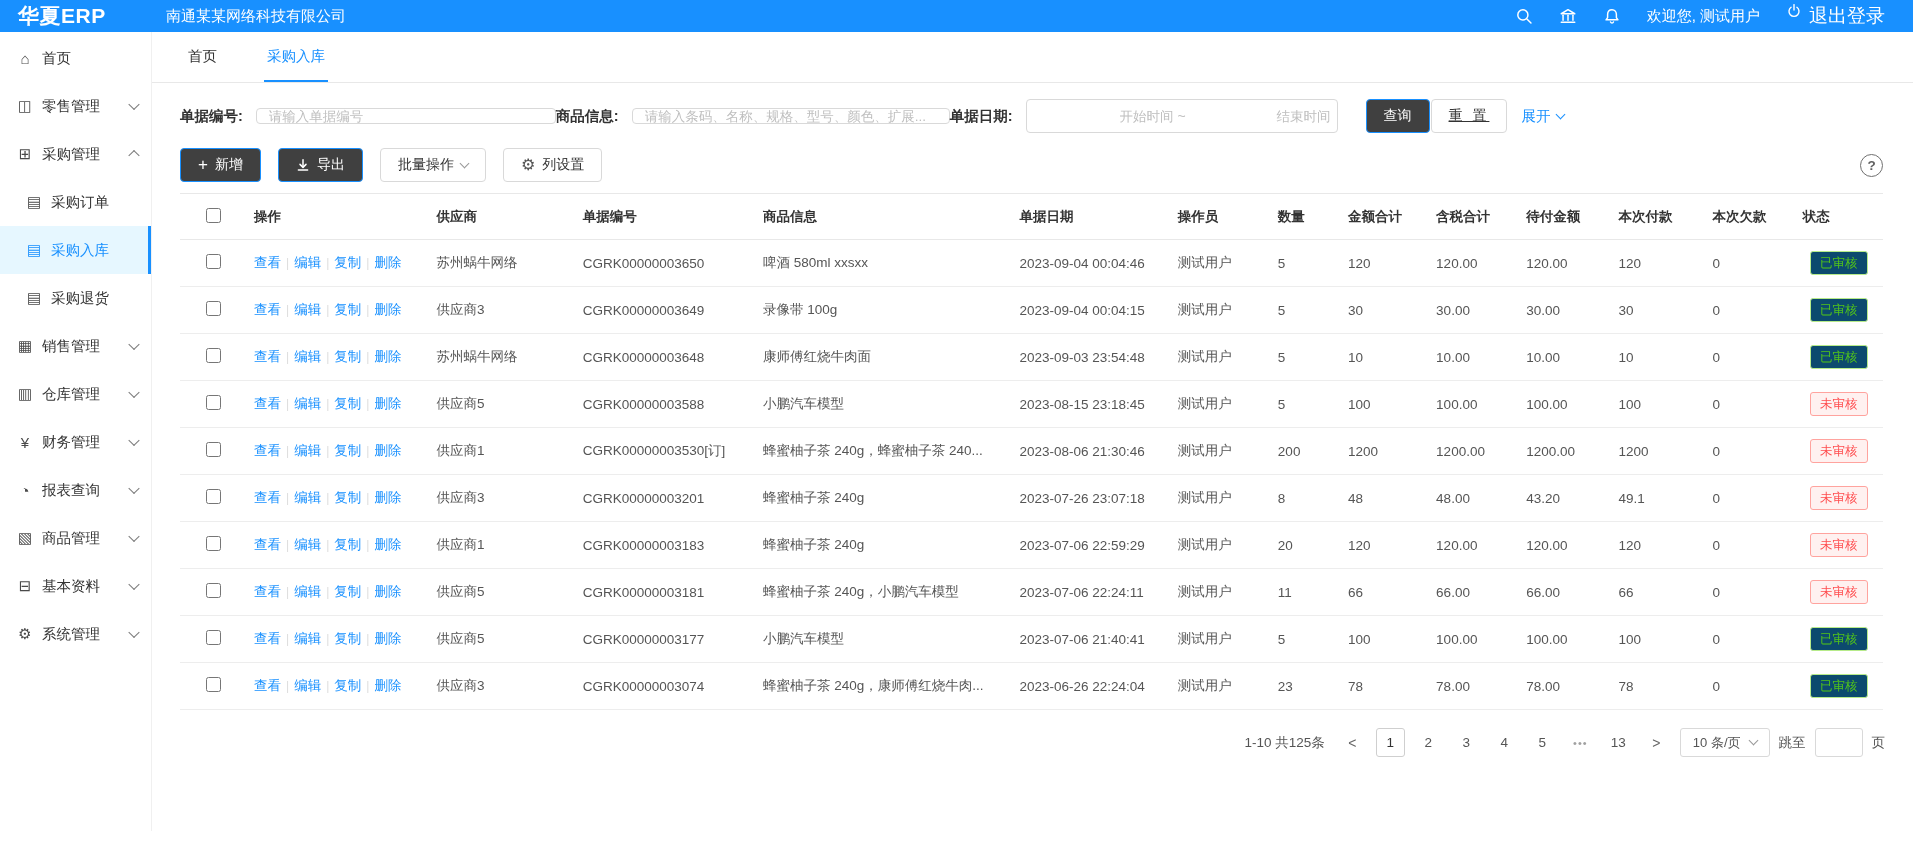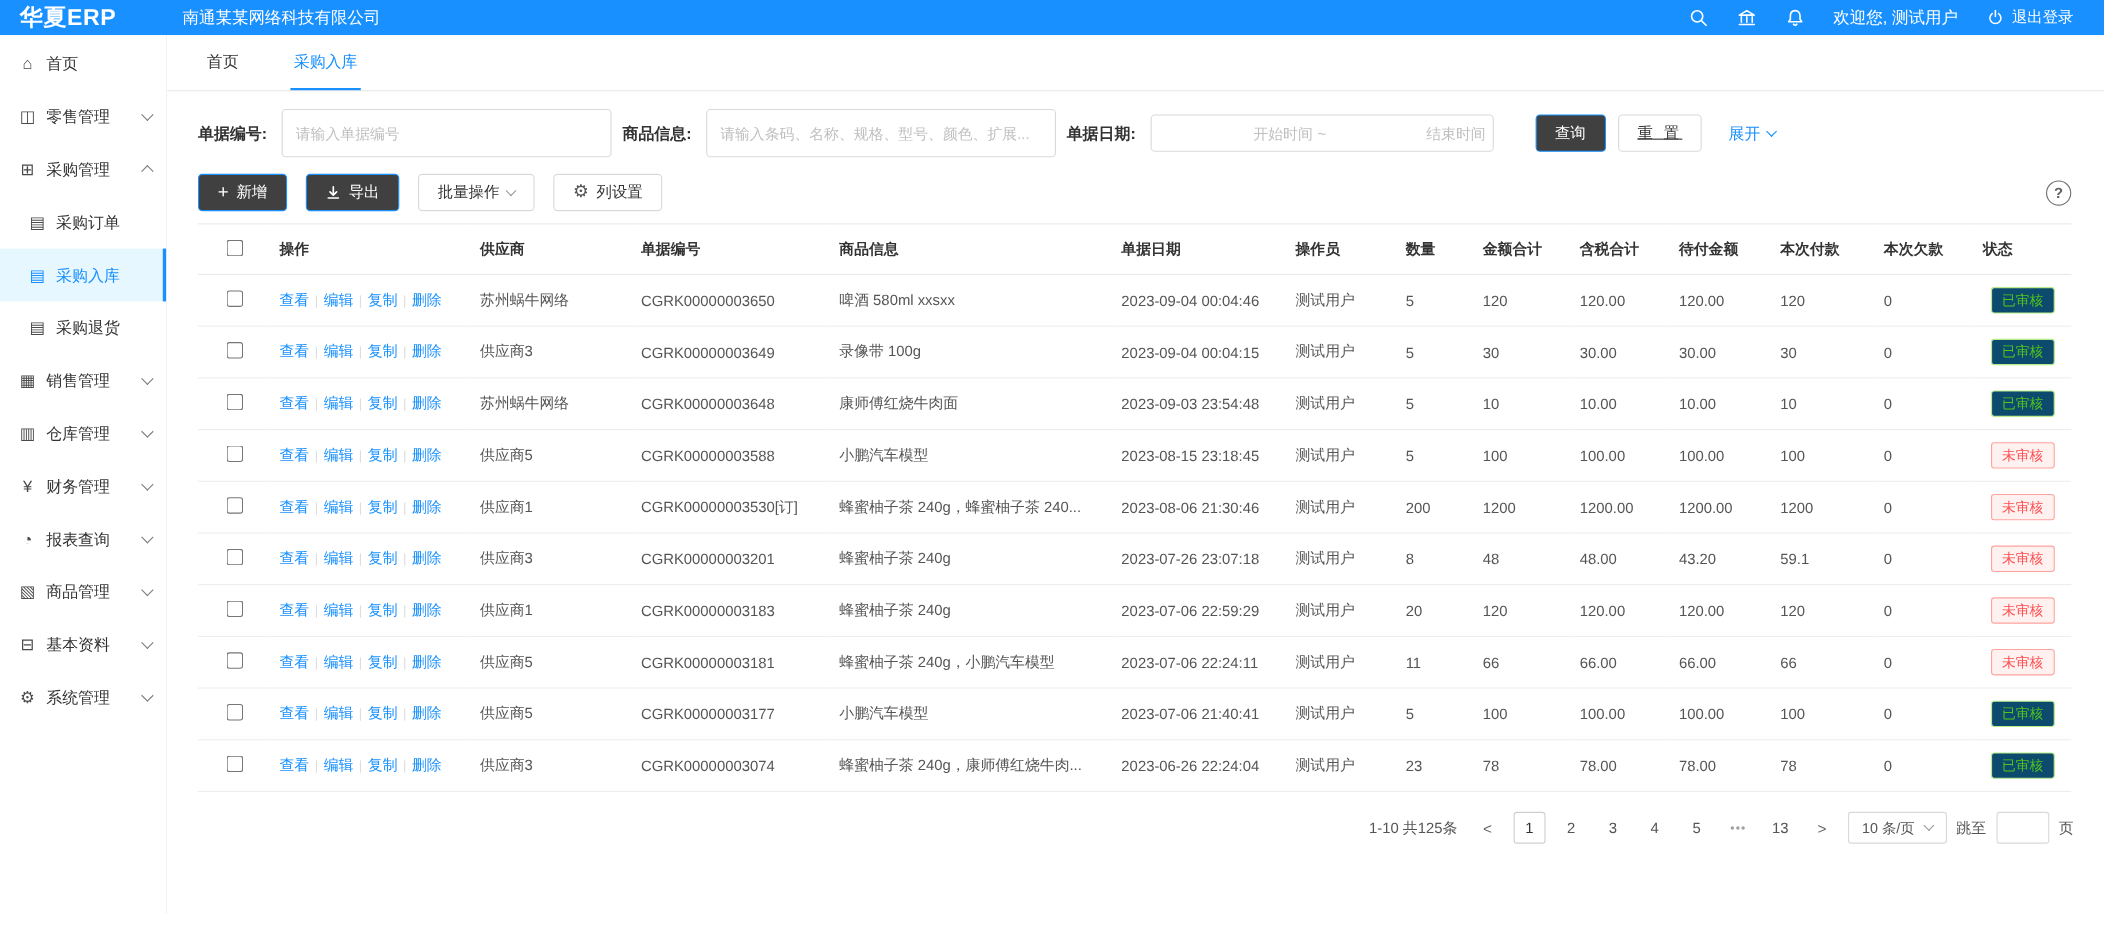--- a/index.html
+++ b/index.html
@@ -7,21 +7,21 @@
   body { font-family:"Liberation Sans","DejaVu Sans",sans-serif; font-size:14px; color:#333; background:#fff; overflow:hidden; }
 
   
   .topbar { height:32px; background:#1890ff; display:flex; align-items:center; color:#fff; }
   .logo { width:152px; padding-left:18px; font-size:21px; font-weight:bold; letter-spacing:.5px; flex-shrink:0; }
   .company { font-size:15px; margin-left:14px; }
   .topbar-right { margin-left:auto; display:flex; align-items:center; gap:26px; padding-right:28px; }
   .tb-icon { display:inline-flex; cursor:pointer; }
   .tb-icon svg { width:18px; height:18px; stroke:#fff; fill:none; stroke-width:1.3; stroke-linecap:round; stroke-linejoin:round; }
   .welcome { font-size:15px; }
-  .logout { display:inline-flex; align-items:center; gap:7px; cursor:pointer; font-size:14px; }
+  .logout { display:inline-flex; gap:7px; cursor:pointer; font-size:19px; }
   .logout svg { width:16px; height:16px; stroke:#fff; fill:none; stroke-width:1.4; stroke-linecap:round; }
 
   
   .layout { display:flex; height:799px; }
   .sidebar { width:152px; flex-shrink:0; border-right:1px solid #f0f0f0; padding-top:2px; background:#fff; }
   .menu-item { position:relative; display:flex; align-items:center; height:48px; padding-left:16px; font-size:14.5px; color:#333; cursor:pointer; }
   .menu-item.sub { padding-left:25px; }
   .mi-icon { width:18px; margin-right:8px; color:#4a4a4a; font-size:15px; text-align:center; flex-shrink:0; }
   .menu-item.active { background:#e6f7ff; color:#1890ff; }
   .menu-item.active .mi-icon { color:#1890ff; }
@@ -33,24 +33,24 @@
   .menu-item.chev-up::before { transform:translateY(-30%) rotate(-135deg); }
 
   .content { flex:1; display:flex; flex-direction:column; background:#fff; min-width:0; }
 
   
   .tabbar { height:51px; border-bottom:1px solid #e8e8e8; display:flex; align-items:stretch; padding-left:33px; gap:44px; flex-shrink:0; }
   .tab { display:flex; align-items:center; font-size:14.5px; color:#333; cursor:pointer; border-bottom:2px solid transparent; padding:0 3px; }
   .tab.active { color:#1890ff; border-bottom-color:#1890ff; }
 
   
-  .filterbar { display:flex; align-items:center; margin:16px 0 0 28px; gap:10px; }
+  .filterbar { display:flex; align-items:center; margin:16px 0 0 28px; }
   .fgroup { display:flex; align-items:center; }
   .fgroup label { font-size:14.5px; color:#333; font-weight:bold; margin-right:13px; white-space:nowrap; }
-  .inp { height:44px; border:1px solid #d9d9d9; border-radius:4px; padding:0 12px; font-size:13.5px; color:#333; outline:none; font-family:inherit; }
+  .inp { height:16px; border:1px solid #d9d9d9; border-radius:4px; padding:0 12px; font-size:13.5px; color:#333; outline:none; font-family:inherit; }
   .inp::placeholder { color:#bfbfbf; }
   .w-bill { width:300px; }
   .w-goods { width:318px; }
   .range { display:flex; align-items:center; height:34px; width:312px; border:1px solid #d9d9d9; border-radius:4px; padding:0 6px; }
   .range input { border:none; outline:none; flex:1; min-width:0; text-align:right; font-size:13.5px; color:#333; font-family:inherit; background:transparent; }
   .range input::placeholder { color:#bfbfbf; }
   .tilde { color:#bfbfbf; padding:0 4px; }
   .btn { height:34px; padding:0 17px; border:1px solid #d9d9d9; background:#fff; color:#333; border-radius:4px; font-size:14px; cursor:pointer; display:inline-flex; align-items:center; gap:7px; font-family:inherit; white-space:nowrap; }
   .btn.primary { background:#404040; border-color:#1890ff; color:#fff; }
   .btn-search { margin-left:28px; }
@@ -441,21 +441,21 @@
                 </td>
                 <td>供应商3</td>
                 <td>CGRK00000003201</td>
                 <td>蜂蜜柚子茶 240g</td>
                 <td>2023-07-26 23:07:18</td>
                 <td>测试用户</td>
                 <td>8</td>
                 <td>48</td>
                 <td>48.00</td>
                 <td>43.20</td>
-                <td>59.1</td>
+                <td>49.1</td>
                 <td>0</td>
                 <td class="center">
                   <span class="badge pending">未审核</span>
                 </td>
               </tr>
 
               <tr>
                 <td class="center">
                   <input type="checkbox" style="">
                 </td>

